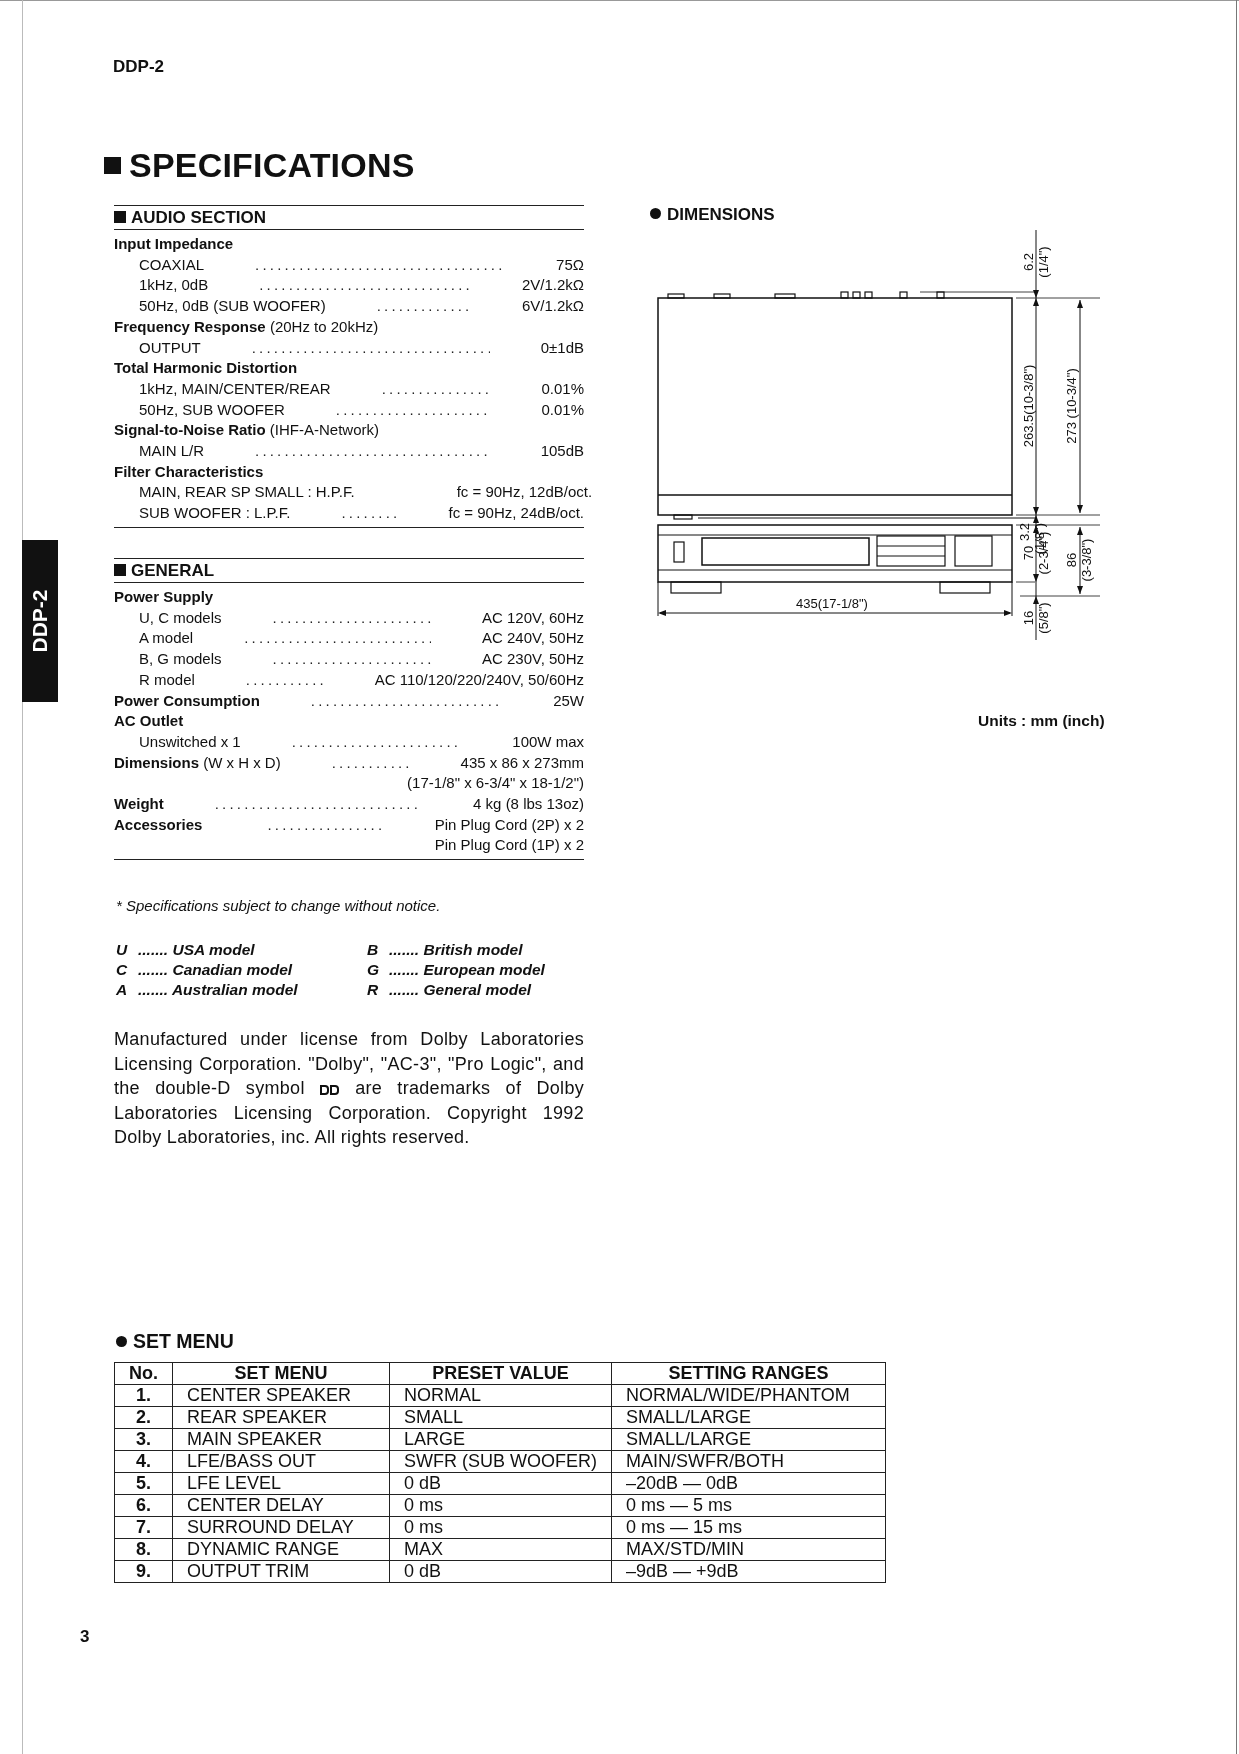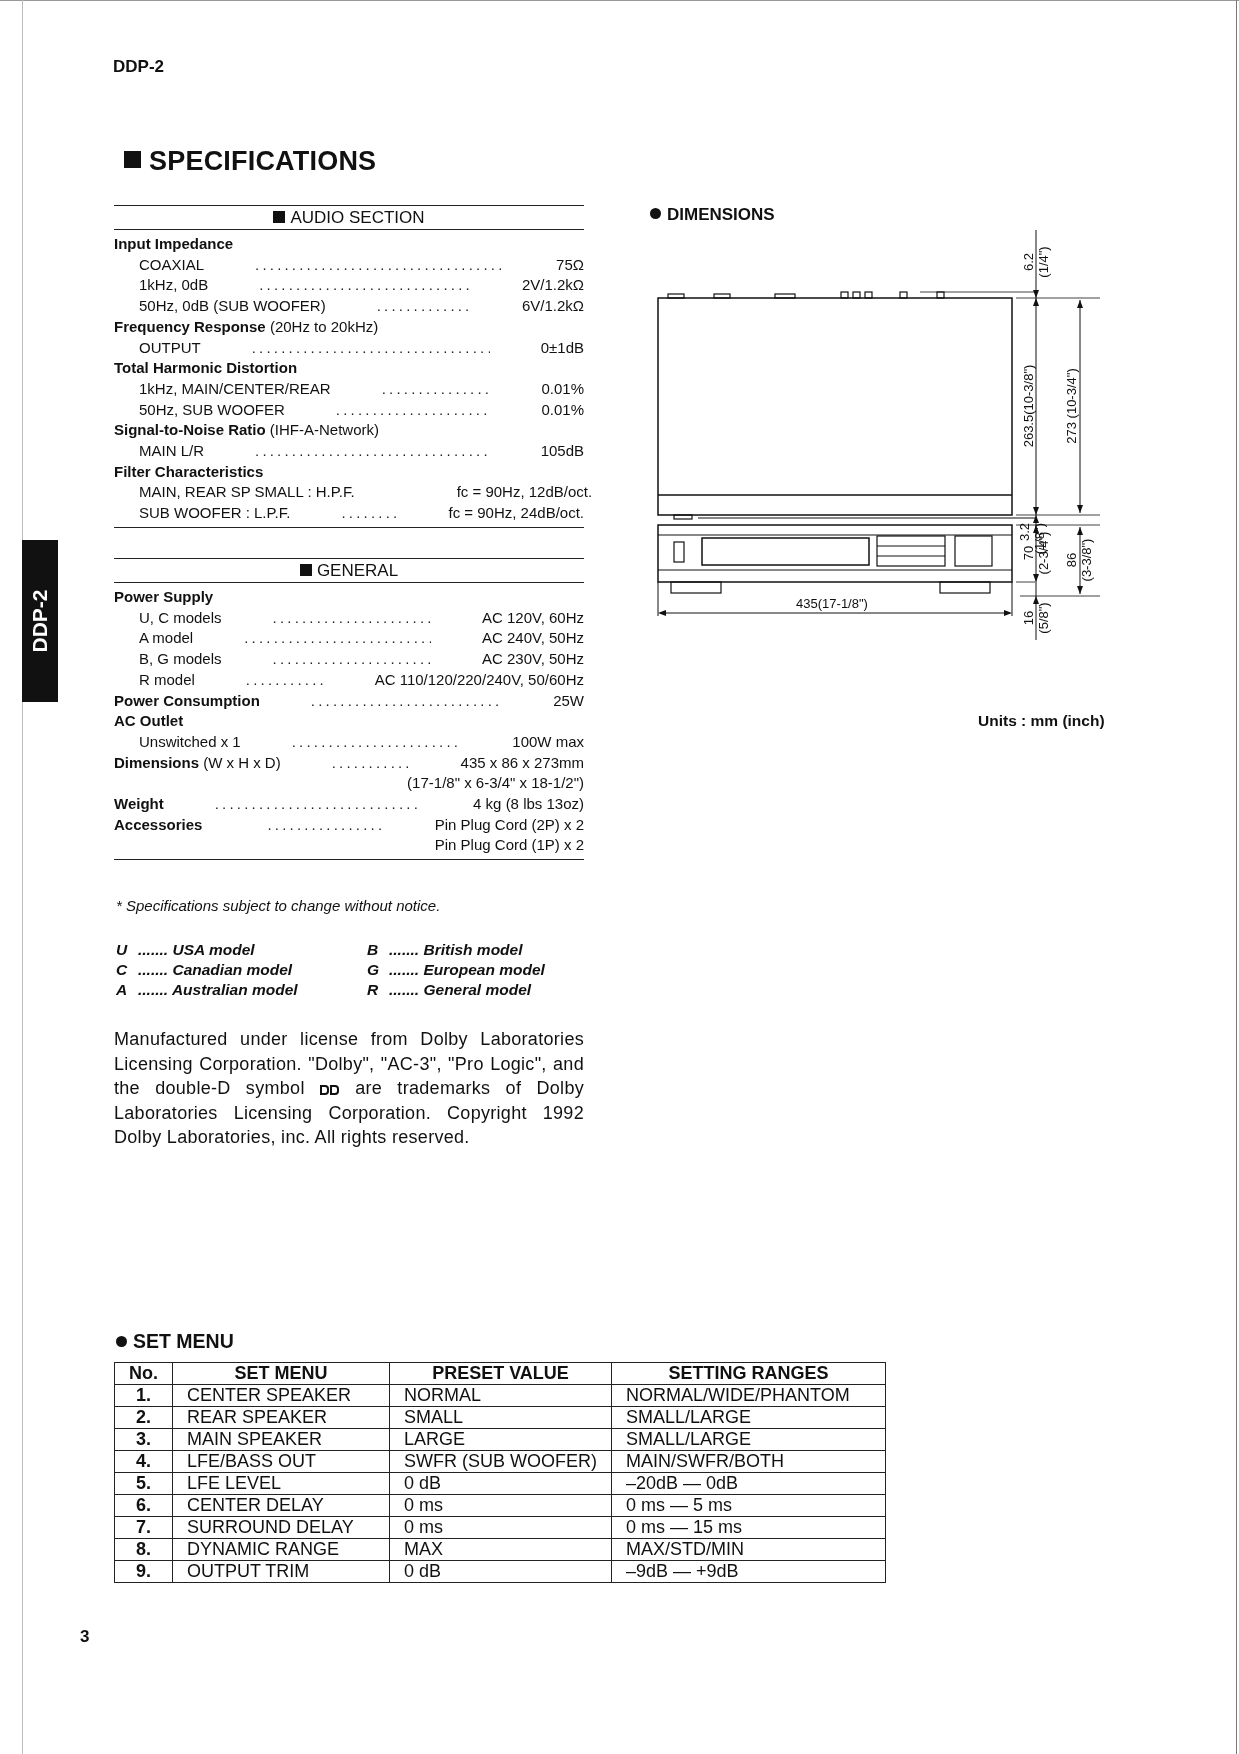--- a/index.html
+++ b/index.html
@@ -3,30 +3,30 @@
 <meta charset="utf-8">
 <style>
   html, body { margin: 0; padding: 0; background: #ffffff; }
   body { width: 1239px; height: 1754px; position: relative; overflow: hidden;
          font-family: "Liberation Sans", sans-serif; color: #111; }
   .abs { position: absolute; }
   .page-border-left { left: 22px; top: 0; width: 1px; height: 1754px; background: #bbb; }
   .page-border-top { left: 0; top: 0; width: 1239px; height: 1px; background: #999; }
   .page-border-right { right: 2px; top: 0; width: 1px; height: 1754px; background: #777; }
   .model-header { left: 113px; top: 57px; font-weight: bold; font-size: 17px; }
-  .page-title { left: 124px; top: 146px; font-weight: bold; font-size: 27px; letter-spacing: 0.2px; text-align: right; }
+  .page-title { left: 104px; top: 146px; font-weight: bold; font-size: 34px; letter-spacing: 0.2px; text-align: right; }
   .sq { display: inline-block; background: #111; vertical-align: middle; }
   .page-title .sq { width: 17px; height: 17px; margin-right: 8px; position: relative; top: -3px; }
   .side-tab { left: 22px; top: 540px; width: 36px; height: 162px; background: #111; color: #fff;
               font-weight: bold; font-size: 21px; }
   .side-tab span { position: absolute; left: 50%; top: 50%; transform: translate(-50%,-50%) rotate(-90deg); white-space: nowrap; }
 
   .spec-col { left: 114px; width: 470px; font-size: 15px; }
   .sec-head { border-top: 1.5px solid #222; border-bottom: 1.5px solid #222; padding: 2px 0 1px 0;
-              font-weight: normal; font-size: 17px; line-height: 20px; text-align: center; }
+              font-weight: bold; font-size: 17px; line-height: 20px; }
   .sec-head .sq { width: 12px; height: 12px; margin-right: 5px; position: relative; top: -2px; }
   .row { display: flex; line-height: 20.7px; white-space: nowrap; gap: 47px; }
   .row.sub { padding-left: 25px; }
   .row .lbl { flex: 0 0 auto; }
   .row .lbl b { font-weight: bold; }
   .row .dots { flex: 1 1 auto; overflow: hidden; margin: 0 4px; letter-spacing: 3.2px; color: #222; }
   .row .dots::before { content: "....................................................................................................................................."; }
   .row .val { flex: 0 0 auto; text-align: right; }
   .row .val-only { margin-left: auto; }
   .hd { font-weight: bold; line-height: 20.7px; }

